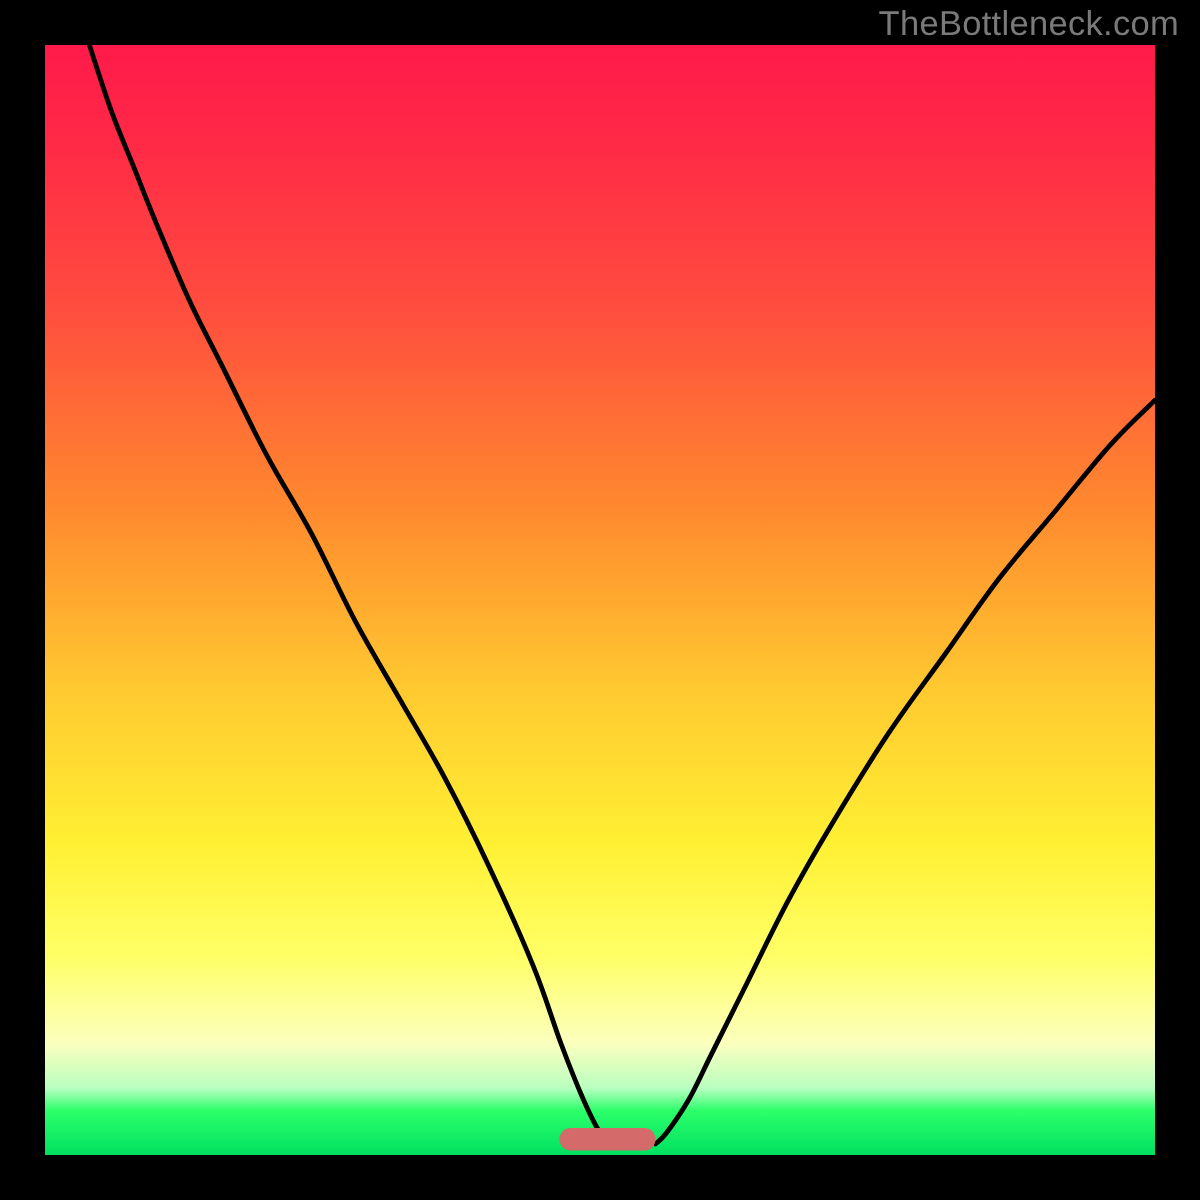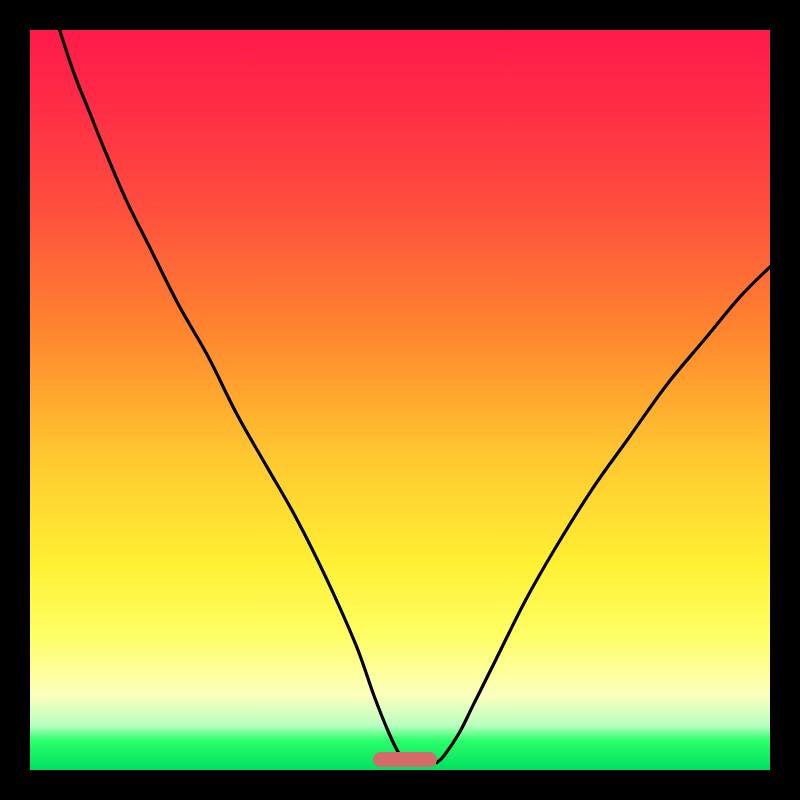--- a/index.html
+++ b/index.html
@@ -71,20 +71,21 @@
     height: 15px;
     border-radius: 7.5px;
     background: #d46a6a;
   }
 </style>
 </head>
 <body>
 
 <div class="frame">
 
+  <div class="watermark">TheBottleneck.com</div>
 
   <div class="plot-area">
     <div class="gradient"></div>
 
     <svg class="curve" viewBox="0 0 740 740" preserveAspectRatio="none">
       <path id="curve-left" fill="none" stroke-width="3.2" stroke-linecap="round" stroke="#000000" d="M 29.60 0.00 C 32.26 7.99, 39.07 29.75, 44.40 44.40 C 49.73 59.05, 53.87 68.08, 59.20 81.40 C 64.53 94.72, 67.34 102.42, 74.00 118.40 C 80.66 134.38, 88.21 152.88, 96.20 170.20 C 104.19 187.52, 109.08 195.95, 118.40 214.60 C 127.72 233.25, 137.34 253.82, 148.00 273.80 C 158.66 293.78, 166.94 305.62, 177.60 325.60 C 188.26 345.58, 196.54 364.82, 207.20 384.80 C 217.86 404.78, 226.14 417.95, 236.80 436.60 C 247.46 455.25, 255.74 468.42, 266.40 488.40 C 277.06 508.38, 285.34 524.96, 296.00 547.60 C 306.66 570.24, 316.94 592.89, 325.60 614.20 C 334.26 635.51, 338.11 650.02, 344.10 666.00 C 350.09 681.98, 354.24 692.34, 358.90 703.00 C 363.56 713.66, 366.67 719.87, 370.00 725.20 C 373.33 730.53, 376.07 731.27, 377.40 732.60"></path>
       <path id="curve-right" fill="none" stroke-width="3.2" stroke-linecap="round" stroke="#000000" d="M 407.00 732.60 C 408.33 731.27, 410.40 730.53, 414.40 725.20 C 418.40 719.87, 423.87 712.32, 429.20 703.00 C 434.53 693.68, 437.34 686.72, 444.00 673.40 C 450.66 660.08, 456.88 647.65, 466.20 629.00 C 475.52 610.35, 485.14 589.78, 495.80 569.80 C 506.46 549.82, 513.41 537.98, 525.40 518.00 C 537.39 498.02, 549.08 478.78, 562.40 458.80 C 575.72 438.82, 586.08 425.65, 599.40 407.00 C 612.72 388.35, 623.08 372.52, 636.40 355.20 C 649.72 337.88, 660.08 326.78, 673.40 310.80 C 686.72 294.82, 698.41 279.72, 710.40 266.40 C 722.39 253.08, 734.67 242.13, 740.00 236.80"></path>
     </svg>
 
     <div class="marker" id="marker" style="left: 343px; width: 64px; bottom: 3px;"></div>

